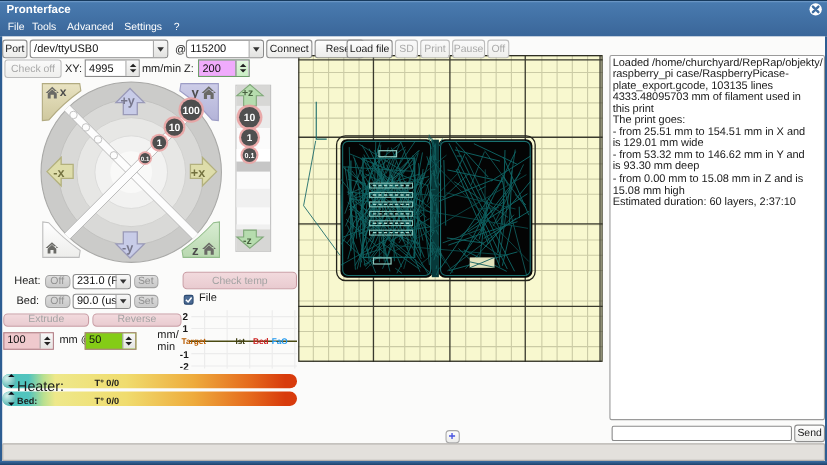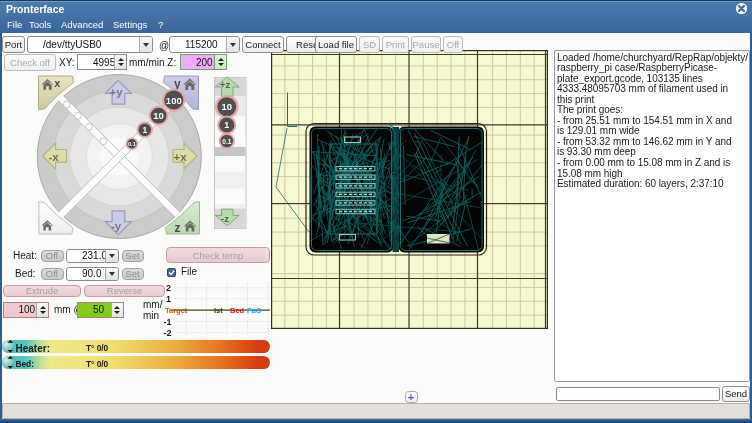--- a/index.html
+++ b/index.html
@@ -2,21 +2,21 @@
 <html><head><meta charset="utf-8">
 <style>
 *{margin:0;padding:0;box-sizing:border-box}
 body{font-family:"Liberation Sans",sans-serif;width:752px;height:423px;overflow:hidden;background:#fcfcfc}
 #win{position:relative;width:752px;height:423px;background:#fbfbfa}
 .abs{position:absolute}
 .btn{position:absolute;z-index:5;border:1px solid #8f8f8f;border-radius:3px;background:linear-gradient(#fefefe,#ececea);font-size:9.5px;color:#1a1a1a;text-align:left;display:flex;align-items:center;justify-content:center}
 .btn.dis{border-color:#bcbcbc;color:#a9a9a9;background:linear-gradient(#fafafa,#efefed)}
 .btn.gray{background:linear-gradient(#dcdcdc,#c9c9c9);border-color:#a2a2a2;color:#8f8f8f;border-radius:4px}
 .btn.pink{background:linear-gradient(#f2dadd,#e9cbd0);border-color:#c99ba3;color:#a3a3a3;border-radius:4px}
-.field{position:absolute;z-index:5;border:1px solid #8a8a8a;background:#fff;font-size:10px;color:#111;padding-left:15px;display:flex;align-items:center;white-space:nowrap;overflow:hidden}
+.field{position:absolute;z-index:5;border:1px solid #8a8a8a;background:#fff;font-size:10px;color:#111;padding-left:3px;display:flex;align-items:center;white-space:nowrap;overflow:hidden}
 .lab{position:absolute;z-index:5;font-size:10px;color:#1a1a1a;white-space:nowrap}
 </style></head><body>
 <div id="win">
 
 <div class="abs" style="left:0;top:0;width:752px;height:33px;background:linear-gradient(#4a7cb1,#3a6699)"></div>
 <div class="abs" style="left:0;top:0;width:752px;height:1px;background:#173a5e"></div>
 <div class="abs" style="left:0;top:1px;width:752px;height:1px;background:#6e9ac8"></div>
 <div class="abs" style="left:6px;top:3px;font-size:10.5px;font-weight:bold;color:#fff">Pronterface</div>
 <svg class="abs" style="left:735px;top:2px" width="13" height="13" viewBox="0 0 13 13">
  <circle cx="6.5" cy="6.5" r="5.6" fill="#fff"></circle>
@@ -239,21 +239,21 @@
         <radialGradient id="ball340" cx="0.35" cy="0.3" r="0.9">
           <stop offset="0" stop-color="#d5efec"></stop>
           <stop offset="0.55" stop-color="#7cc8c4"></stop>
           <stop offset="1" stop-color="#3c9ea0"></stop>
         </radialGradient>
       </defs>
  <circle cx="6.2" cy="6.4" r="6.2" fill="url(#ball340)"></circle>
  <polygon points="5.4,2.8 11.2,2.8 8.3,0 5.4,2.8" fill="#0a0a14"></polygon>
  <polygon points="5.4,10 11.2,10 8.3,12.8 5.4,10" fill="#0a0a14"></polygon>
 </svg>
-<div class="abs" style="left:15.5px;top:342.8px;font-size:10px;font-weight:bold;color:#1a1a1a">Heater:</div>
+<div class="abs" style="left:15.5px;top:342.8px;font-size:13px;font-weight:normal;color:#1a1a1a">Heater:</div>
 <div class="abs" style="left:86px;top:342.8px;font-size:8.3px;font-weight:bold;color:#1a1a1a">T° 0/0</div>
 
 <div class="abs" style="left:2px;top:356.3px;width:268px;height:12.8px;border-radius:6.4px;background:linear-gradient(90deg,#4cc2bc 0%,#52c4be 9%,#b8e090 14%,#eee88a 18%,#f0dc6e 42%,#eeab3c 65%,#e56a1d 84%,#d83b0c 96%)"></div>
 <svg class="abs" style="left:2px;top:356.3px" width="15" height="12.8" viewBox="0 0 15 12.8">
  <defs>
         <radialGradient id="ball356.3" cx="0.35" cy="0.3" r="0.9">
           <stop offset="0" stop-color="#d5efec"></stop>
           <stop offset="0.55" stop-color="#7cc8c4"></stop>
           <stop offset="1" stop-color="#3c9ea0"></stop>
         </radialGradient>

